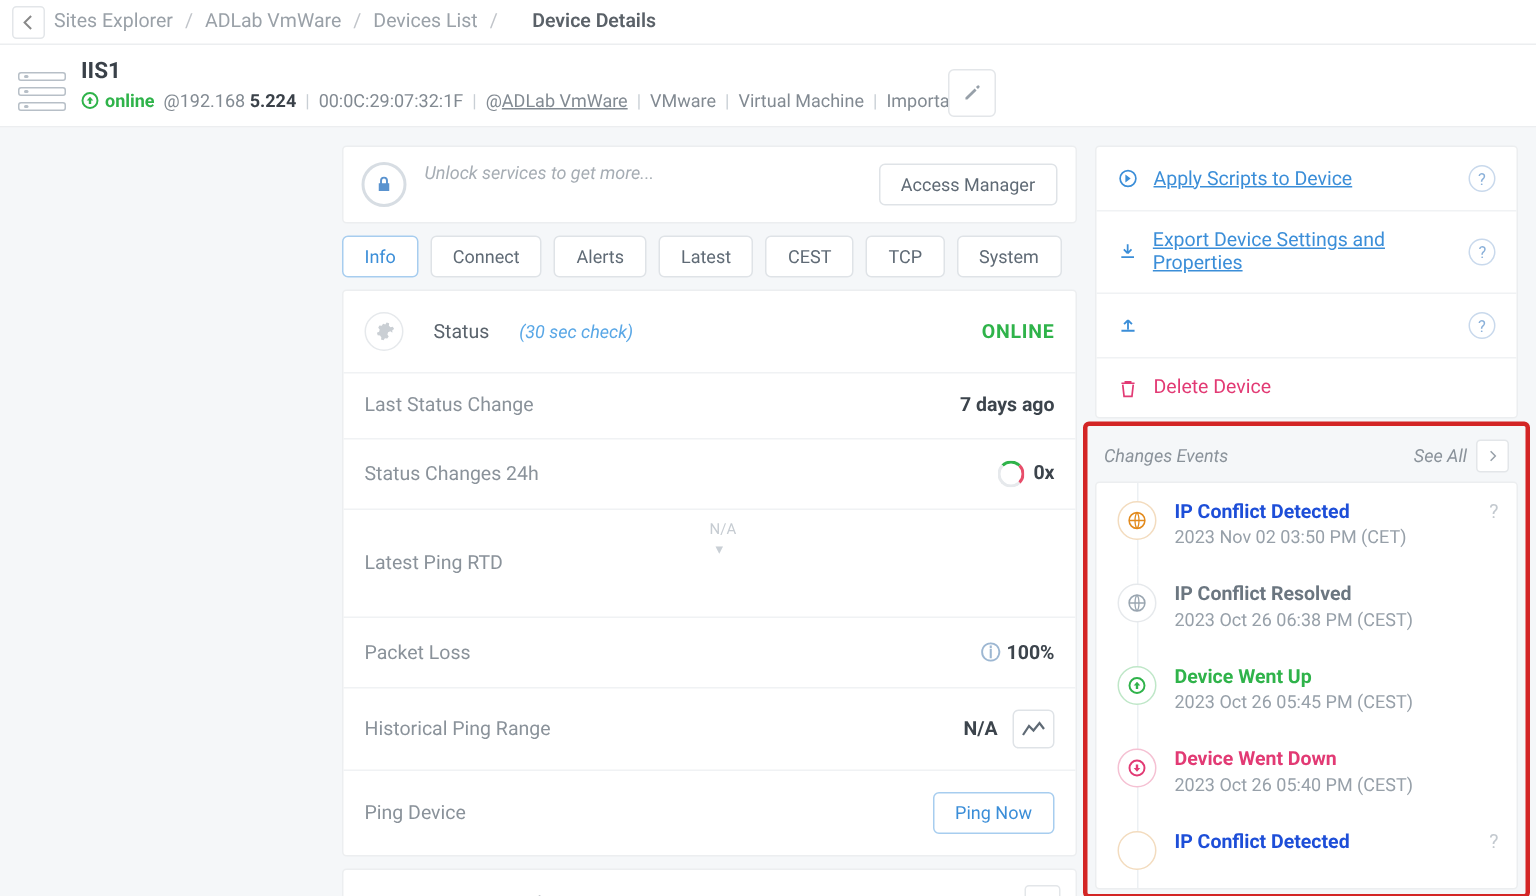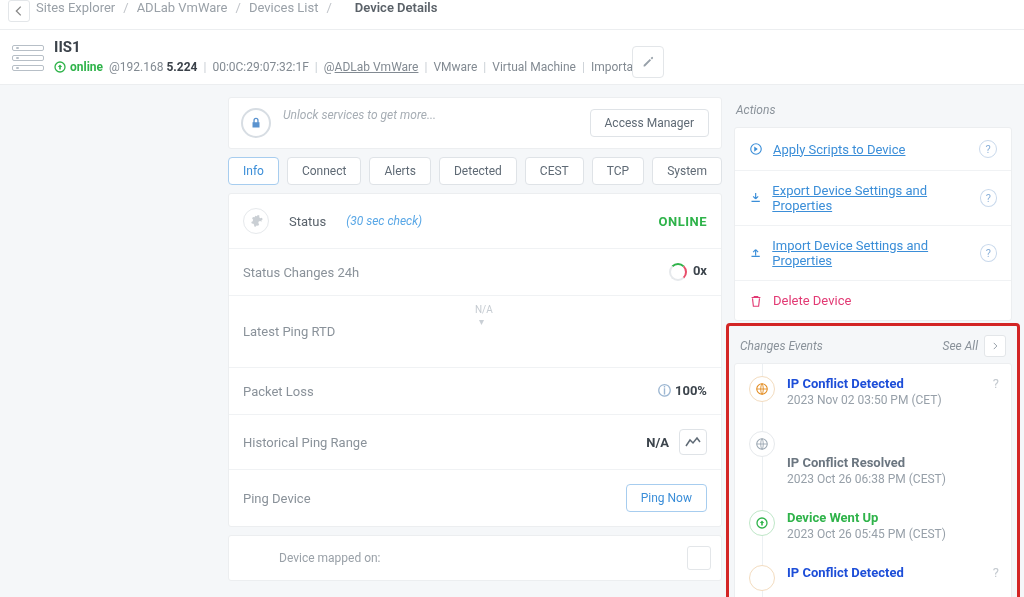--- a/index.html
+++ b/index.html
@@ -1,24 +1,24 @@
 <!DOCTYPE html>
 <html><head>
 <meta charset="utf-8">
 <style>
   * { box-sizing: border-box; margin: 0; padding: 0; font-family: -apple-system, "Segoe UI", Roboto, Arial, sans-serif; }
   body { background: #f5f7f9; color: #333; font-size: 13px; width: 1024px; }
-  .topbar { background: #fff; border-bottom: 1px solid #eceef0; height: 30px; display: flex; align-items: flex-start; padding: 0 8px; gap: 6px; }
+  .topbar { background: #fff; border-bottom: 1px solid #eceef0; height: 30px; display: flex; align-items: center; padding: 0 8px; gap: 6px; }
   .back-btn { width: 22px; height: 22px; border: 1px solid #e3e6e9; border-radius: 3px; display: flex; align-items: center; justify-content: center; background:#fff; cursor:pointer; color:#888; }
   .crumbs { display: flex; align-items: center; gap: 8px; color: #9aa1a8; font-size: 13px; }
   .crumbs a { color: #9aa1a8; text-decoration: none; }
   .crumbs .sep { color: #c0c4c9; }
   .crumbs .current { color: #5a6168; font-weight: 600; margin-left: 15px; }
 
-  .header { background: #fff; padding: 8px 12px 10px 12px; border-bottom: 1px solid #eceef0; display: flex; align-items: center; position: relative; }
+  .header { background: #fff; padding: 8px 12px 10px 12px; border-bottom: 1px solid #eceef0; display: flex; align-items: flex-end; position: relative; }
   .dev-icon { width: 32px; height: 26px; margin-right: 10px; display:flex; flex-direction:column; justify-content:space-between; margin-top:4px; }
   .dev-icon div { height: 6px; background:#fff; border:1px solid #b7bfc7; border-radius:2px; position:relative; }
   .dev-icon div::after { content:""; position:absolute; left:3px; top:1px; width:3px; height:2px; background:#b7bfc7; border-radius:1px; }
   .dev-title { font-size: 15px; font-weight: 700; color: #3a4149; margin-bottom: 4px; }
   .meta { display: flex; align-items: center; gap: 6px; flex-wrap: wrap; color:#828a92; font-size: 12px; }
   .meta .divv { color:#c9cfd5; }
   .online-chip { display:flex; align-items:center; gap:4px; color:#2fb34a; font-weight:700; }
   .online-chip svg { width:12px; height:12px; }
   .ip { color:#828a92; }
   .ip b { color:#3a4149; font-weight:700; }
@@ -72,21 +72,21 @@
   .see-all .sq { width:22px; height:22px; border:1px solid #e3e6e9; border-radius:3px; display:flex; align-items:center; justify-content:center; background:#fff; color:#97a0a9; }
   .events-card { border:1px solid #eceef0; background:#fff; border-radius:3px; }
   .redbox { position:absolute; top:-6px; left:-8px; right:-8px; bottom:-6px; border:3px solid #d32525; border-radius:4px; pointer-events:none; }
   .evt { display:flex; gap:12px; padding:12px 12px 12px 14px; position:relative; }
   .evt .tl { position:absolute; left:27px; top:0; bottom:0; width:1px; background:#ecf0f3; }
   .evt .ic { width:26px; height:26px; border-radius:50%; border:1px solid #e6e9ec; background:#fff; display:flex; align-items:center; justify-content:center; z-index:1; flex:0 0 auto; }
   .evt .txt .t { font-weight:700; font-size:13px; }
   .evt .txt .d { color:#97a0a9; font-size:12px; margin-top:2px; }
   .evt .q2 { margin-left:auto; color:#c3c9cf; font-size:13px; }
   .c-orange { color:#1d4ed8; }
-  .c-gray { color:#6b7680;margin-top:24px; }
+  .c-gray { color:#6b7680; }
   .c-green { color:#2fb34a; }
   .c-pink { color:#e23a74; }
   .ic.orange { color:#e28a1d; border-color:#f3dcbf; }
   .ic.gray { color:#9aa6b1; }
   .ic.green { color:#2fb34a; border-color:#bfe7c8; }
   .ic.pink { color:#e23a74; border-color:#f5c1d3; }
 
   .icon { width:14px; height:14px; display:inline-block; }
   svg { display:block; }
 </style>
@@ -158,38 +158,42 @@
         </div>
         <span class="unlock-text">Unlock services to get more...</span>
       </div>
       <button class="btn">Access Manager</button>
     </div>
 
     <div class="btn-row">
       <button class="btn blue-border">Info</button>
       <button class="btn">Connect</button>
       <button class="btn">Alerts</button>
-      <button class="btn">Detected</button>
+      <button class="btn">Latest</button>
       <button class="btn">CEST</button>
       <button class="btn">TCP</button>
       <button class="btn">System</button>
     </div>
 
     <div class="card status-card">
       <div class="row">
         <div class="status-title">
           <span class="gear">
             <svg width="14" height="14" viewBox="0 0 16 16">
                 <path fill="currentColor" d="M8 5a3 3 0 1 0 0 6 3 3 0 0 0 0-6zm6.4 3.9-.1-1.8 1.4-1.1-1-1.7-1.7.5-1.3-1.2.2-1.8-1.9-.6L9 2.7 7.3 2l-1 1.6-1.8-.2-.9 1.7 1.1 1.4-.4 1.7L2.6 9l.6 1.9 1.8.2 1 1.5L5.7 14l1.9.6 1.1-1.5 1.8.3 1.1-1.6-1-1.5.5-1.7 1.7-.7z" opacity=".7"></path>
               </svg>
           </span>
           <span>Status</span>
           <span class="intv">(30 sec check)</span>
         </div>
         <span class="big-online">ONLINE</span>
+      </div>
+      <div class="row">
+        <span class="lbl">Last Status Change</span>
+        <span class="bold-dark">7 days ago</span>
       </div>
       <div class="row">
         <span class="lbl">Status Changes 24h</span>
         <span><span class="spinner"></span><b class="bold-dark">0x</b></span>
       </div>
       <div class="row" style="height:72px; position:relative;">
         <span class="lbl">Latest Ping RTD</span>
         <span class="mini-na">N/A</span>
         <span class="tiny-tri" style="position:absolute; left:50%; top:20px;">▾</span>
       </div>
@@ -221,21 +225,20 @@
         <div class="stub"></div>
       </div>
       <div class="chev">
         
       </div>
     </div>
 
   </div>
 
   <div class="side">
-    <div class="side-title">Actions</div>
     <div class="card actions">
       <div class="act">
         <a class="link" href="#">
           <svg width="14" height="14" viewBox="0 0 16 16">
               <circle cx="8" cy="8" r="6" fill="none" stroke="#3b8ed8" stroke-width="1.3"></circle>
               <path d="M6 5l4 3-4 3z" fill="#3b8ed8"></path>
             </svg>
           <span>Apply Scripts to Device</span>
         </a>
         <span class="q">?</span>
@@ -247,21 +250,20 @@
             </svg>
           <span>Export Device Settings and Properties</span>
         </a>
         <span class="q">?</span>
       </div>
       <div class="act">
         <a class="link" href="#">
           <svg width="14" height="14" viewBox="0 0 16 16">
               <path d="M8 11V4m0 0L5 7m3-3 3 3M3 12h10" fill="none" stroke="#3b8ed8" stroke-width="1.4"></path>
             </svg>
-          <span>Import Device Settings and Properties</span>
         </a>
         <span class="q">?</span>
       </div>
       <div class="act delete">
         <a class="link" href="#">
           <svg width="14" height="14" viewBox="0 0 16 16">
               <path d="M3 4h10M6 4V3h4v1m-6 1 1 9h6l1-9" fill="none" stroke="#e23a74" stroke-width="1.3"></path>
             </svg>
           <span>Delete Device</span>
         </a>
@@ -316,20 +318,33 @@
                 <path d="M6 3.5 3.8 6h1.4v2.4h1.6V6h1.4z" fill="currentColor"></path>
               </svg>
             </div>
             <div class="txt">
               <div class="t c-green">Device Went Up</div>
               <div class="d">2023 Oct 26 05:45 PM (CEST)</div>
             </div>
           </div>
           <div class="evt">
             <div class="tl"></div>
+            <div class="ic pink">
+              <svg width="12" height="12" viewBox="0 0 12 12">
+                <circle cx="6" cy="6" r="5" fill="none" stroke="currentColor" stroke-width="1.3"></circle>
+                <path d="M6 8.5 8.2 6H6.8V3.6H5.2V6H3.8z" fill="currentColor"></path>
+              </svg>
+            </div>
+            <div class="txt">
+              <div class="t c-pink">Device Went Down</div>
+              <div class="d">2023 Oct 26 05:40 PM (CEST)</div>
+            </div>
+          </div>
+          <div class="evt">
+            <div class="tl"></div>
             <div class="ic orange"></div>
             <div class="txt">
               <div class="t c-orange">IP Conflict Detected</div>
             </div>
             <div class="q2">?</div>
           </div>
         </div>
       <div class="redbox"></div>
     </div>
 

